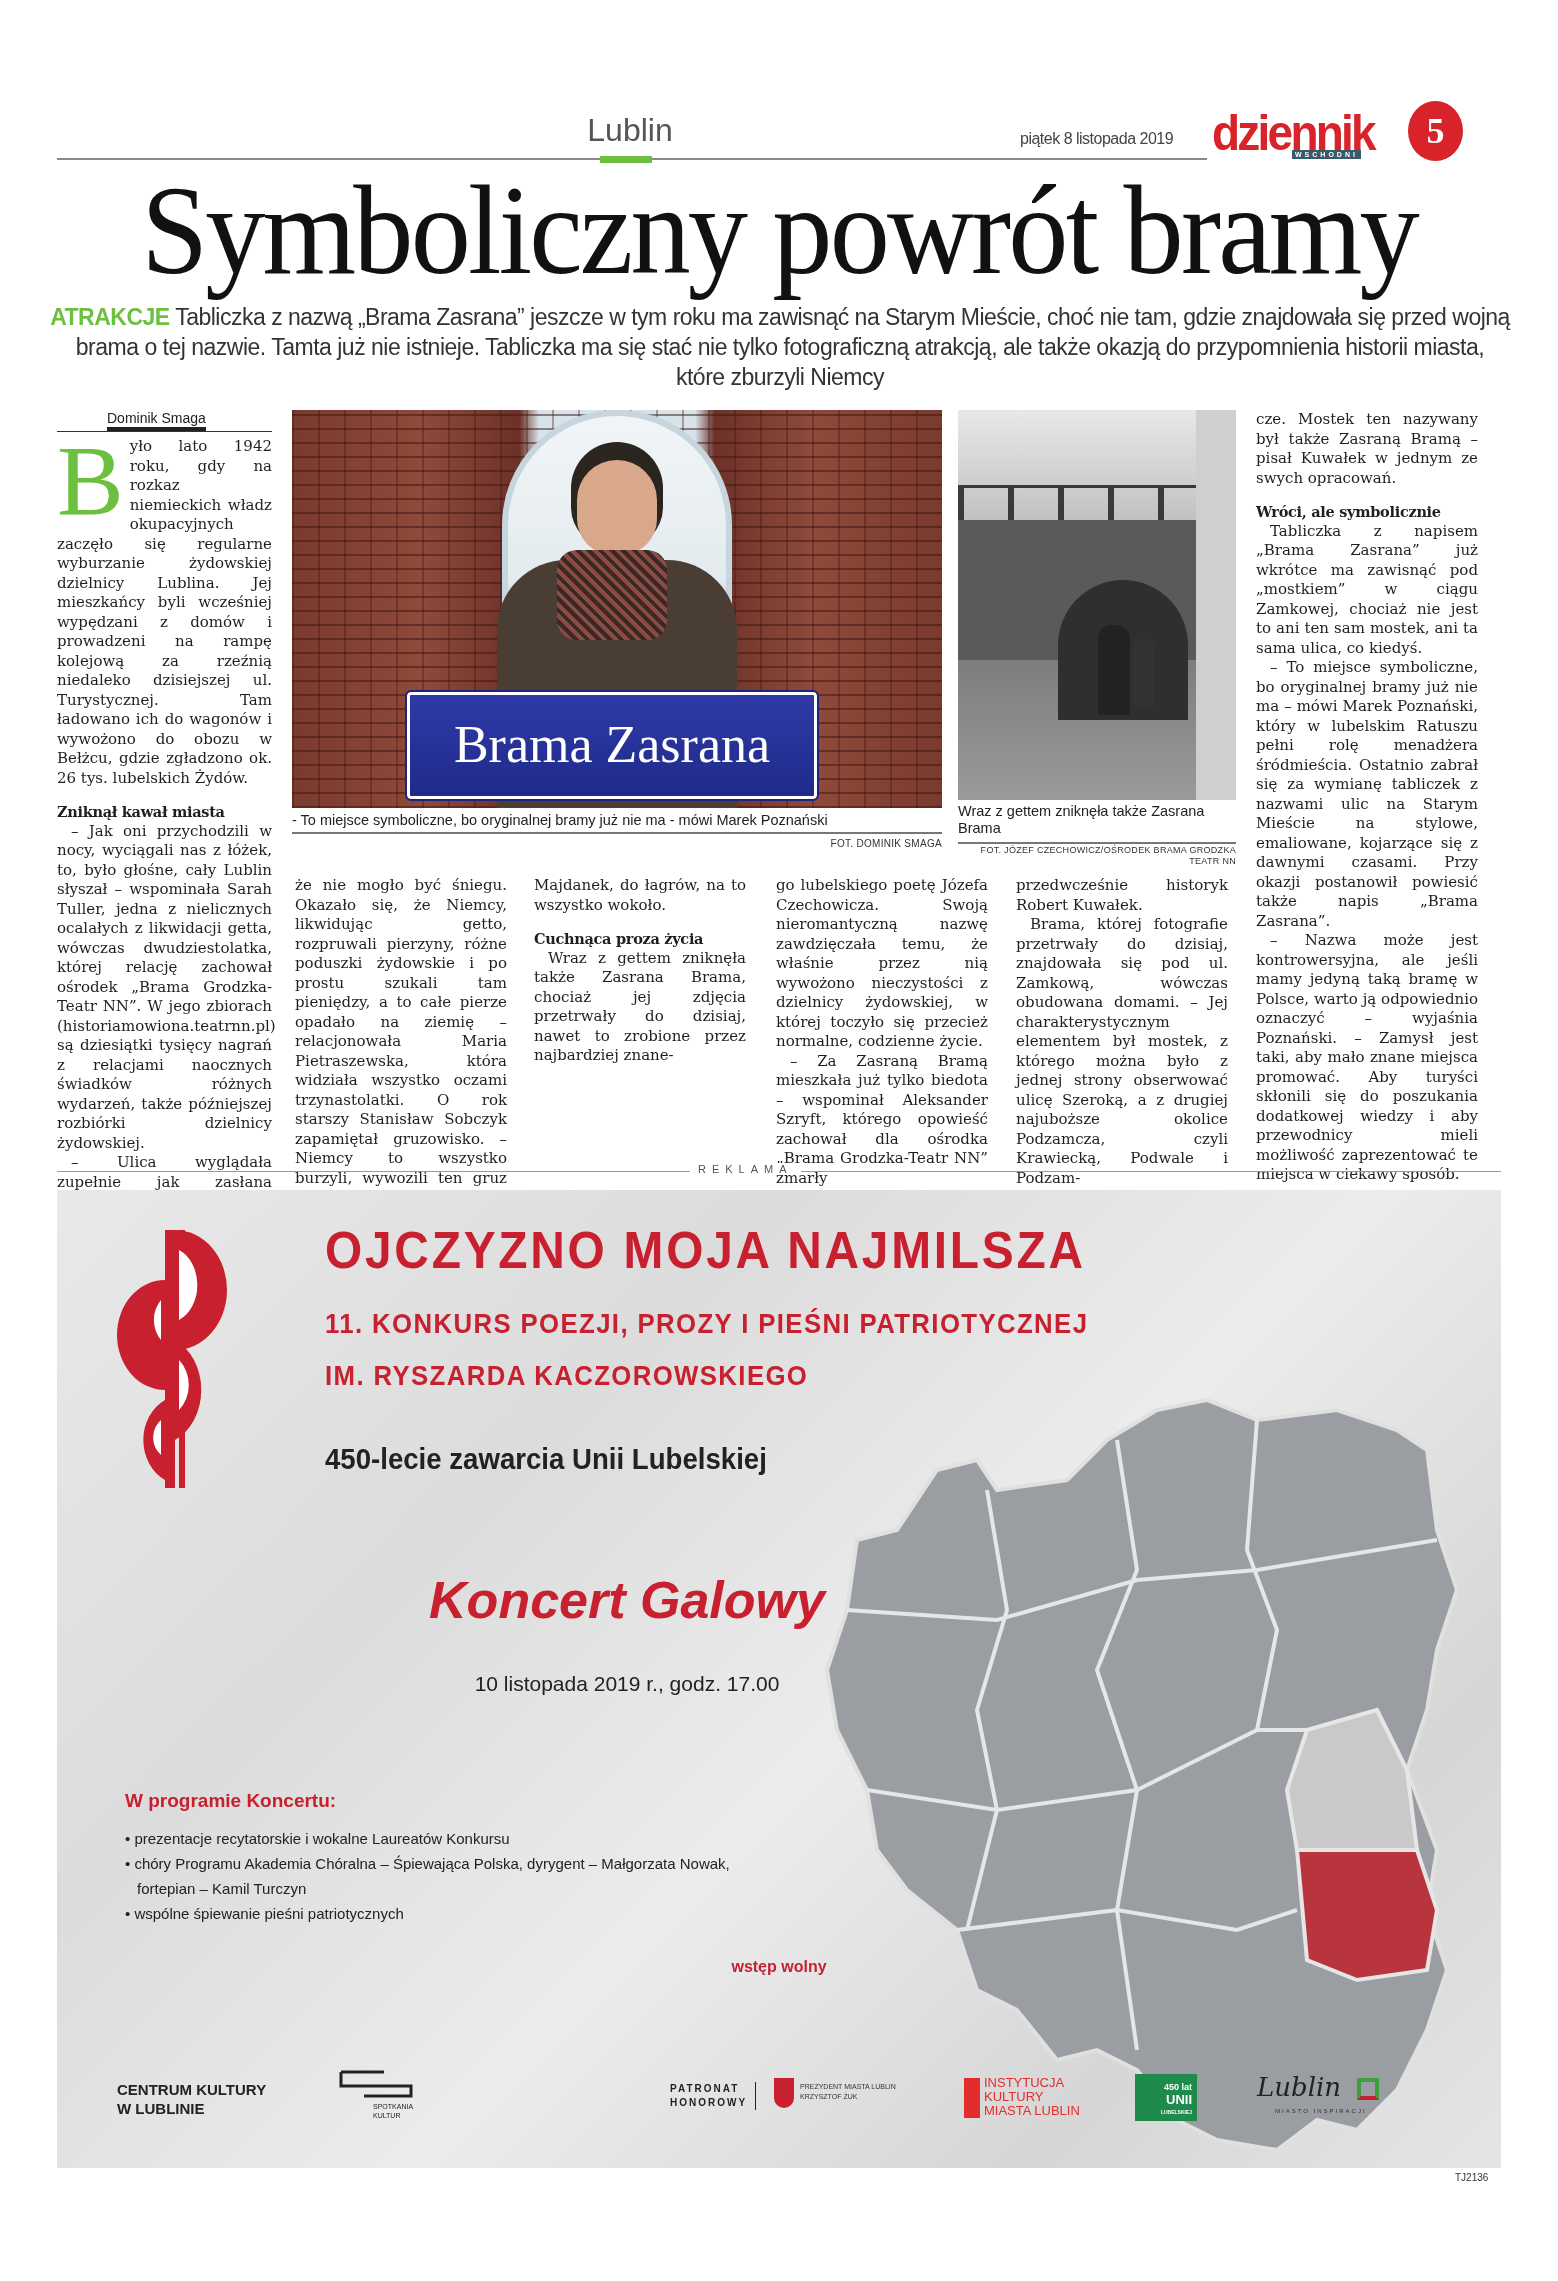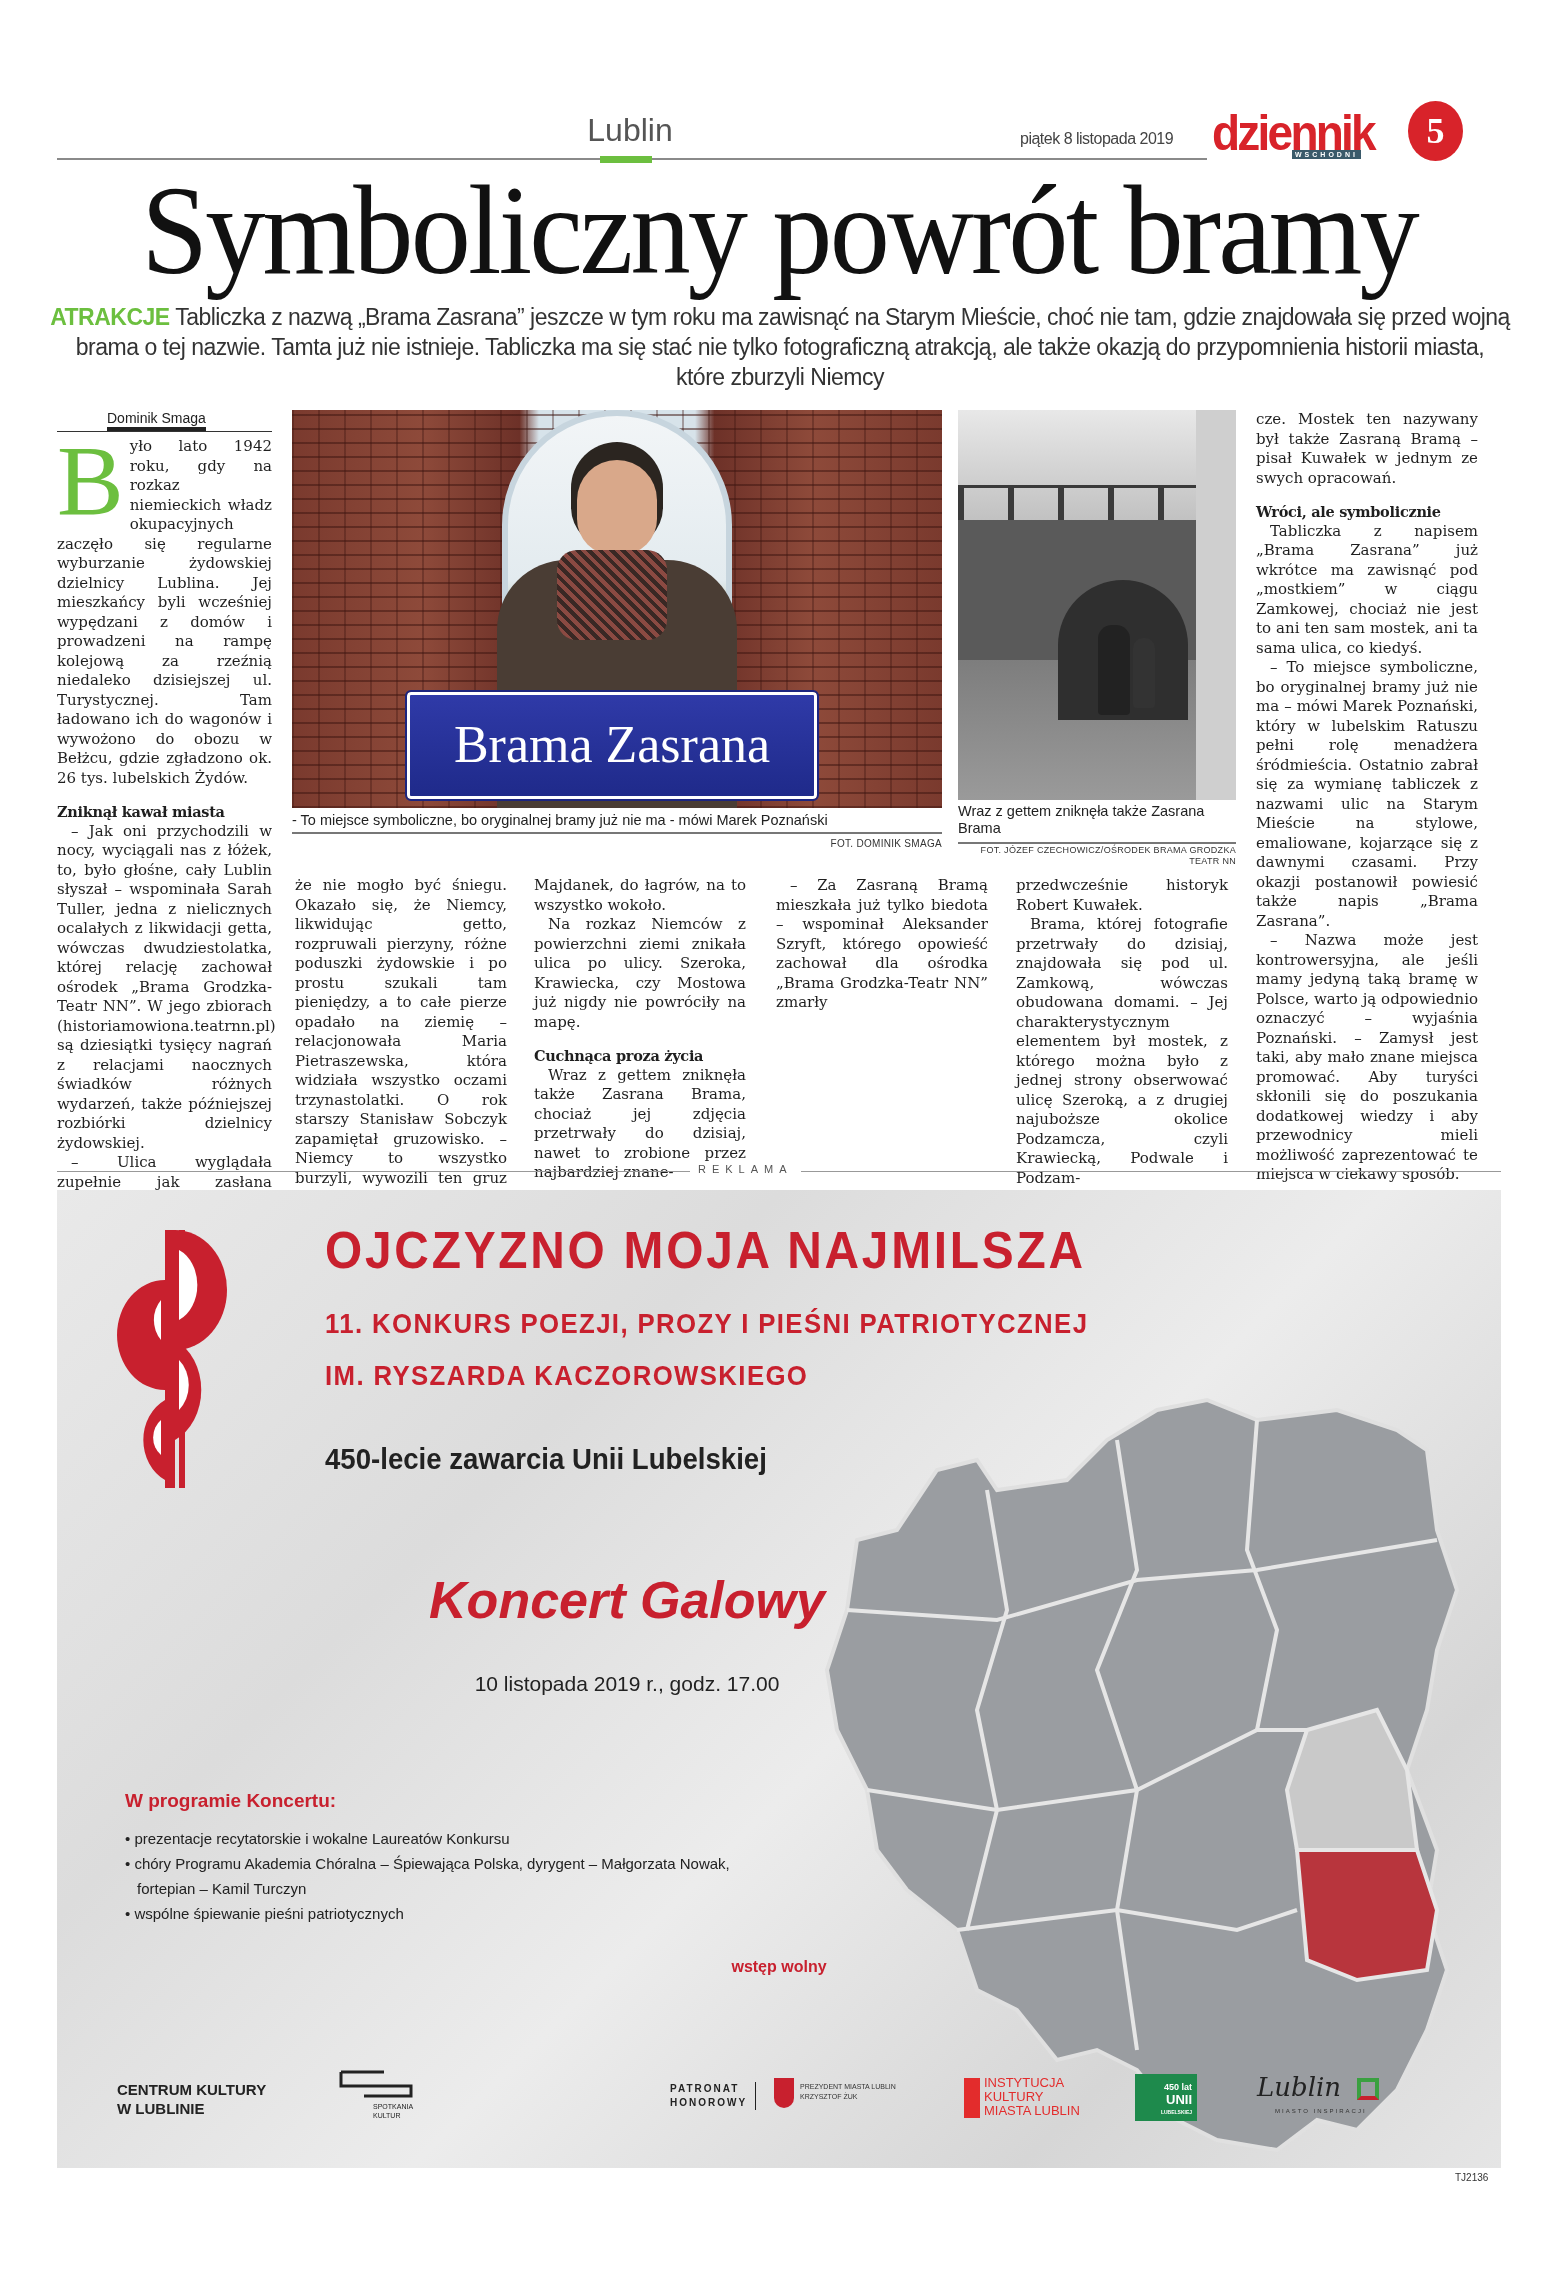--- a/index.html
+++ b/index.html
@@ -111,25 +111,25 @@
 </div>
 <div class="abs caption" style="left:958px;top:803px;width:278px;">Wraz z gettem zniknęła także Zasrana Brama</div>
 <div class="abs cap-rule" style="left:958px;top:842px;width:278px;"></div>
 <div class="abs credit" style="left:958px;top:845px;width:278px;font-size:9px;">FOT. JÓZEF CZECHOWICZ/OŚRODEK BRAMA GRODZKA TEATR NN</div>
 
 <div class="col" style="left:295px;top:876px;width:212px;">
   <p class="noind">że nie mogło być śniegu. Okazało się, że Niemcy, likwidując getto, rozpruwali pierzyny, różne poduszki żydowskie i po prostu szukali tam pieniędzy, a to całe pierze opadało na ziemię – relacjonowała Maria Pietraszewska, która widziała wszystko oczami trzynastolatki. O rok starszy Stanisław Sobczyk zapamiętał gruzowisko. – Niemcy to wszystko burzyli, wywozili ten gruz na</p>
 </div>
 <div class="col" style="left:534px;top:876px;width:212px;">
   <p class="noind">Majdanek, do łagrów, na to wszystko wokoło.</p>
-  <p>Na rozkaz Niemców z powierzchni ziemi znikała ulica po ulicy. Szeroka, Krawiecka, czy Mostowa już nigdy nie powróciły na mapę.</p>
   <h4 style="margin-top:14px">Cuchnąca proza życia</h4>
   <p>Wraz z gettem zniknęła także Zasrana Brama, chociaż jej zdjęcia przetrwały do dzisiaj, nawet to zrobione przez najbardziej znane-</p>
 </div>
 <div class="col" style="left:776px;top:876px;width:212px;">
+  <p class="noind">go lubelskiego poetę Józefa Czechowicza. Swoją nieromantyczną nazwę zawdzięczała temu, że właśnie przez nią wywożono nieczystości z dzielnicy żydowskiej, w której toczyło się przecież normalne, codzienne życie.</p>
   <p>– Za Zasraną Bramą mieszkała już tylko biedota – wspominał Aleksander Szryft, którego opowieść zachował dla ośrodka „Brama Grodzka-Teatr NN” zmarły</p>
 </div>
 <div class="col" style="left:1016px;top:876px;width:212px;">
   <p class="noind">przedwcześnie historyk Robert Kuwałek.</p>
   <p>Brama, której fotografie przetrwały do dzisiaj, znajdowała się pod ul. Zamkową, wówczas obudowana domami. – Jej charakterystycznym elementem był mostek, z którego można było z jednej strony obserwować ulicę Szeroką, a z drugiej najuboższe okolice Podzamcza, czyli Krawiecką, Podwale i Podzam-</p>
 </div>
 <div class="col" style="left:1256px;top:410px;width:222px;">
   <p class="noind">cze. Mostek ten nazywany był także Zasraną Bramą – pisał Kuwałek w jednym ze swych opracowań.</p>
   <h4 style="margin-top:14px">Wróci, ale symbolicznie</h4>
   <p>Tabliczka z napisem „Brama Zasrana” już wkrótce ma zawisnąć pod „mostkiem” w ciągu Zamkowej, chociaż nie jest to ani ten sam mostek, ani ta sama ulica, co kiedyś.</p>

